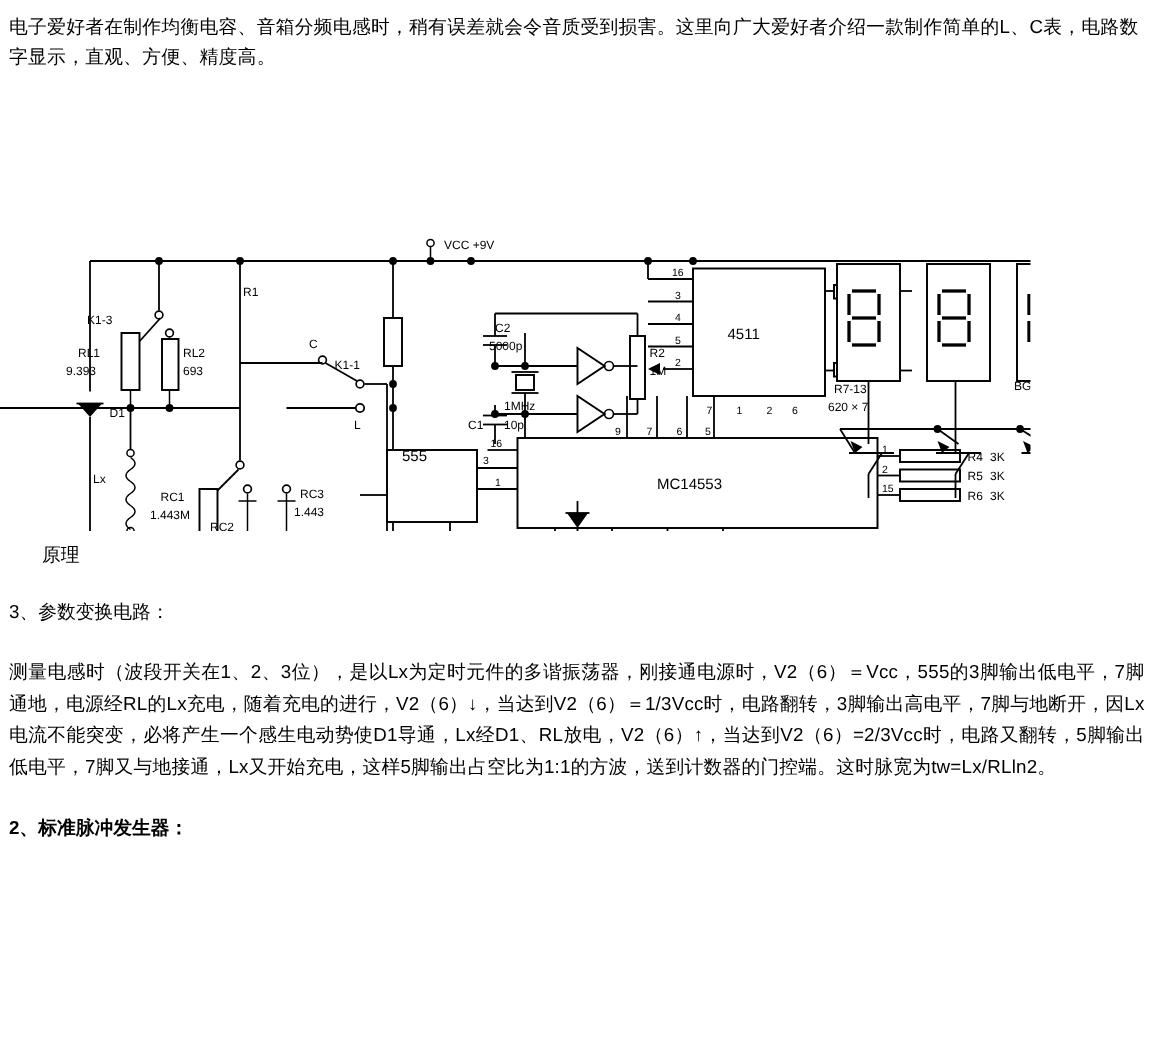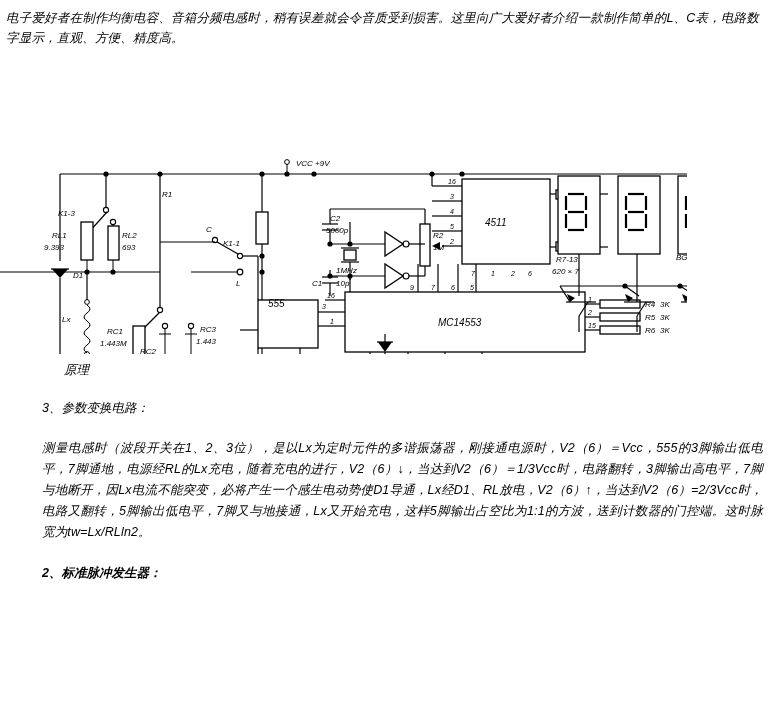--- a/index.html
+++ b/index.html
@@ -10,21 +10,21 @@
     width: 769px;
   }
   body {
     font-family: "Liberation Sans", "DejaVu Sans", sans-serif;
     color: #000000;
     font-size: 12px;
     width: 769px;
     min-height: 701px;
     position: relative;
   }
-  .page { width: 769px; position: relative; font-style: italic; }
+  .page { width: 769px; position: relative; }
 
   .intro {
     padding: 8px 6px 0 6px;
     font-size: 12.5px;
     line-height: 20px;
     letter-spacing: 0.2px;
   }
   .intro p { margin: 0; }
 
   .figure-wrap {
@@ -32,21 +32,20 @@
     height: 290px;
     position: relative;
     margin-top: 16px;
     overflow: hidden;
   }
   .figure-wrap svg { display: block; }
 
   .body-text {
     padding: 0 6px;
     margin-top: 6px;
-    margin-left: 36px;
   }
   .sec-title {
     font-size: 12.5px;
     line-height: 20px;
     margin: 0 0 18px 22px;
   }
   .para {
     font-size: 12.5px;
     line-height: 21px;
     margin: 0 0 20px 0;

